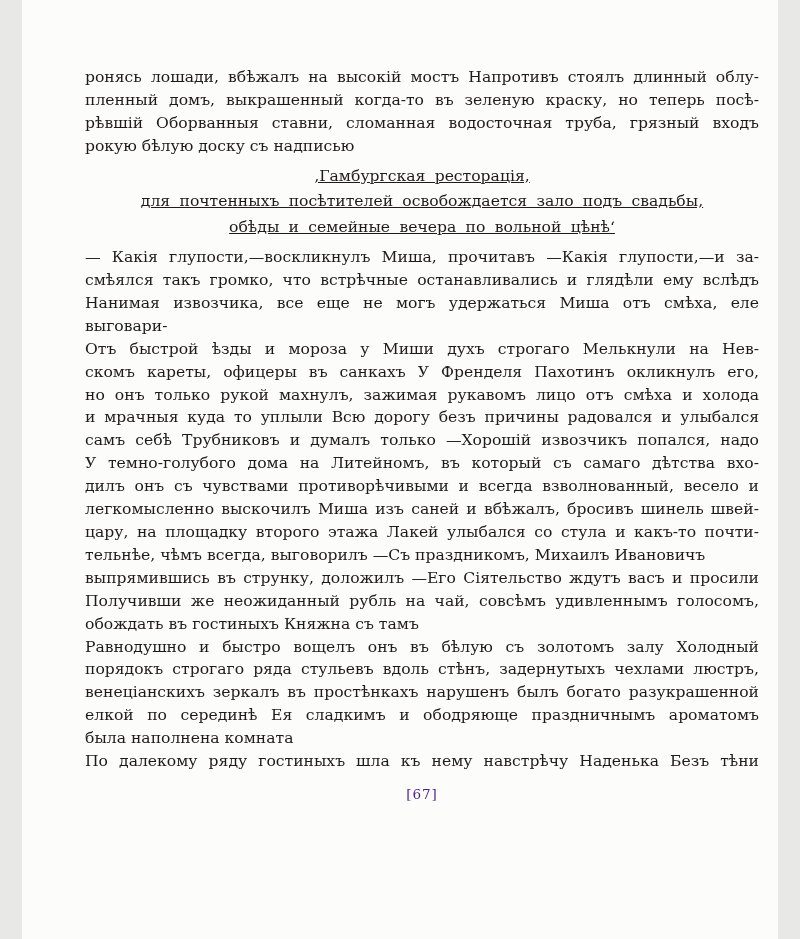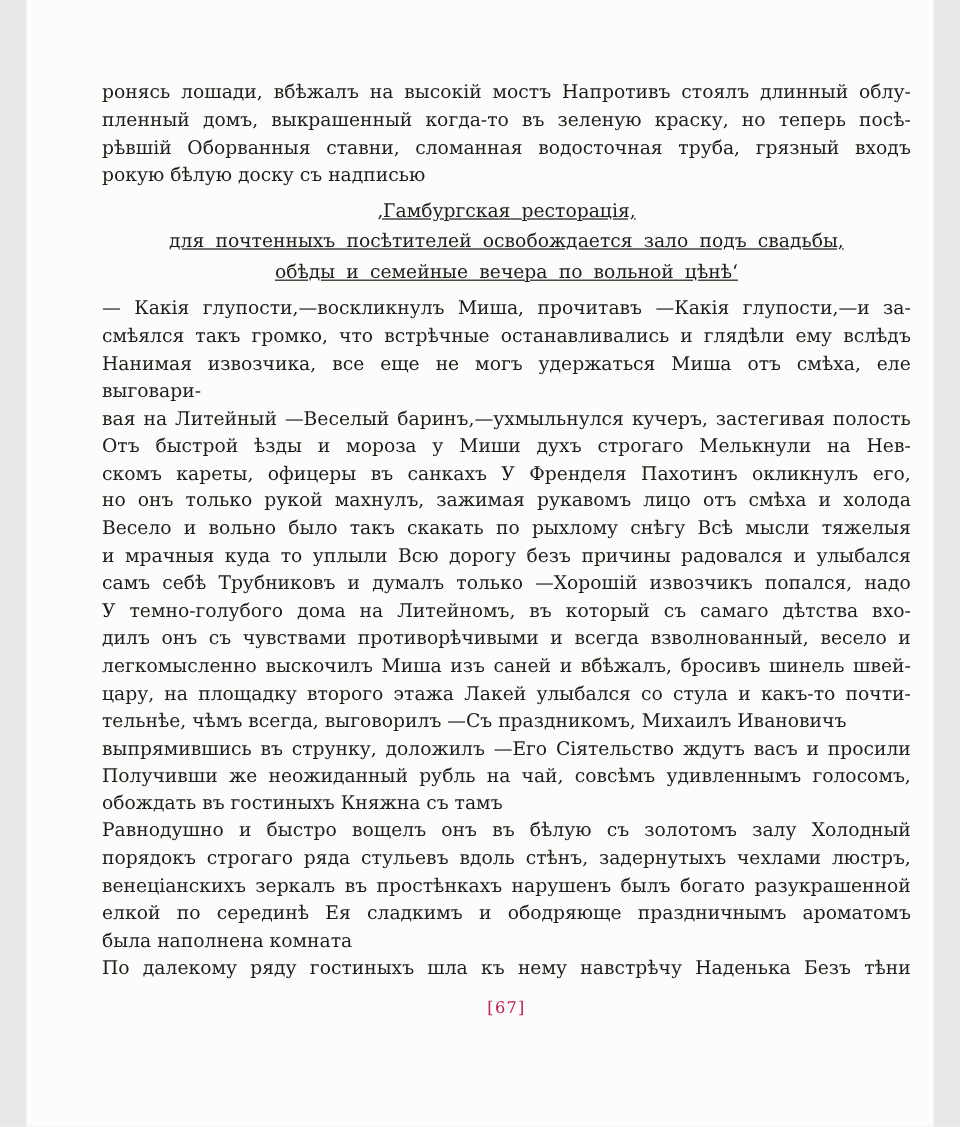--- a/index.html
+++ b/index.html
@@ -42,21 +42,21 @@
     text-align-last: center;
     word-spacing: 0.28em;
     text-decoration: underline;
   }
   .page-number {
     margin-top: 10px;
     text-align: center;
     text-align-last: center;
     font-size: 13.5px;
     letter-spacing: 1px;
-    color: #be185d;
+    color: #4c1d95;
   }
 </style>
 </head>
 <body>
 
 <div class="page">
   <div class="text-column">
 
     <div class="para">
       <div class="ln">ронясь лошади, вбѣжалъ на высокій мостъ  Напротивъ стоялъ длинный облу-</div>
@@ -68,25 +68,23 @@
     <div class="para sign-block">
       <div class="ln center">‚Гамбургская ресторація,</div>
       <div class="ln center">для почтенныхъ посѣтителей освобождается зало подъ свадьбы,</div>
       <div class="ln center">обѣды и семейные вечера по вольной цѣнѣ‘</div>
     </div>
 
     <div class="para">
       <div class="ln">— Какія глупости,—воскликнулъ Миша, прочитавъ —Какія глупости,—и за-</div>
       <div class="ln">смѣялся такъ громко, что встрѣчные останавливались и глядѣли ему вслѣдъ</div>
       <div class="ln">Нанимая извозчика, все еще не могъ удержаться Миша отъ смѣха, еле выговари-</div>
-      <div class="ln">вая на Литейный —Веселый баринъ,—ухмыльнулся кучеръ, застегивая полость</div>
       <div class="ln">Отъ быстрой ѣзды и мороза у Миши духъ строгаго  Мелькнули на Нев-</div>
       <div class="ln">скомъ кареты, офицеры въ санкахъ  У Френделя Пахотинъ окликнулъ его,</div>
       <div class="ln">но онъ только рукой махнулъ, зажимая рукавомъ лицо отъ смѣха и холода</div>
-      <div class="ln">Весело и вольно было такъ скакать по рыхлому снѣгу  Всѣ мысли тяжелыя</div>
       <div class="ln">и мрачныя куда то уплыли  Всю дорогу безъ причины радовался и улыбался</div>
       <div class="ln">самъ себѣ Трубниковъ и думалъ только —Хорошій извозчикъ попался, надо</div>
     </div>
 
     <div class="para">
       <div class="ln">У темно-голубого дома на Литейномъ, въ который съ самаго дѣтства вхо-</div>
       <div class="ln">дилъ онъ съ чувствами противорѣчивыми и всегда взволнованный, весело и</div>
       <div class="ln">легкомысленно выскочилъ Миша изъ саней и вбѣжалъ, бросивъ шинель швей-</div>
       <div class="ln">цару, на площадку второго этажа  Лакей улыбался со стула и какъ-то почти-</div>
       <div class="ln last">тельнѣе, чѣмъ всегда, выговорилъ —Съ праздникомъ, Михаилъ Ивановичъ</div>

